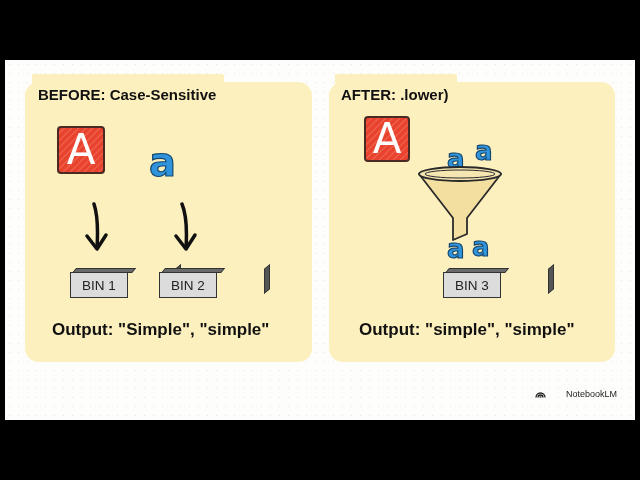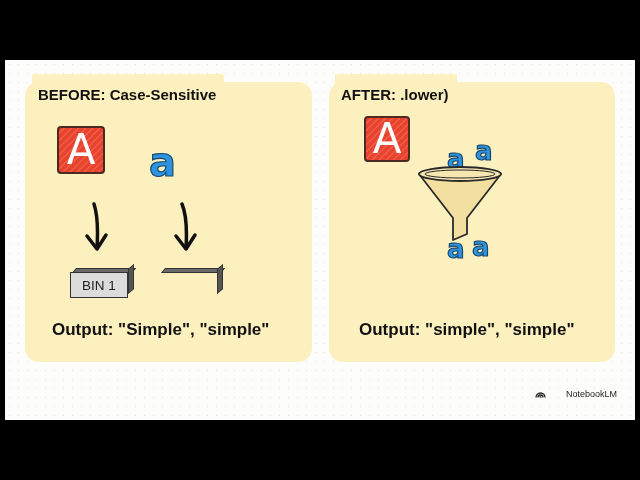--- a/index.html
+++ b/index.html
@@ -34,21 +34,21 @@
       border: 2px solid #4a2a22; box-sizing: border-box;
       display: flex; align-items: center; justify-content: center;
       color: #fff; font-size: 42px; font-family: "DejaVu Sans", sans-serif; font-weight: normal;
       line-height: 1;
     }
     .smallA {
       color: #2f94db; font-weight: bold; font-family: "DejaVu Sans", sans-serif;
       -webkit-text-stroke: 1.2px #16466e; line-height: 1;
     }
     .bin {
-      width: 64px; height: 30px; position: absolute;
+      width: 64px; height: 30px; position: absolute; padding-left: 47px;
     }
     .bin .front {
       position: absolute; left: 0; bottom: 0; width: 58px; height: 26px;
       background: #dcdcdc; border: 1.5px solid #333; box-sizing: border-box;
       display: flex; align-items: center; justify-content: center;
       font-size: 13.5px; color: #222;
     }
     .bin .top {
       position: absolute; left: 2px; top: 0; width: 60px; height: 5px;
       background: #6a6a6a; transform: skewX(-40deg); transform-origin: bottom left;
@@ -89,20 +89,21 @@
       <path d="M6 34 L16 47 L25 33" stroke="#111" stroke-width="3.5" fill="none" stroke-linecap="round" stroke-linejoin="round"></path>
     </svg>
 
     <div class="bin" style="left:45px; top:186px;">
       <div class="top"></div>
       <div class="front">BIN 1</div>
       <div class="side"></div>
     </div>
     <div class="bin" style="left:134px; top:186px;">
       <div class="top"></div>
+      <div class="front">BIN 2</div>
       <div class="side"></div>
     </div>
 
     <div class="output" style="left:27px; top:238px;">Output: "Simple", "simple"</div>
   </div>
 
   <div class="panel right">
     <div class="panel-title">AFTER: .lower)</div>
 
     <div class="abs bigA" style="left:35px; top:34px; width:46px; height:46px;">
@@ -114,20 +115,25 @@
 
     <svg class="abs" style="left:86px; top:82px;" width="90" height="80" viewBox="0 0 90 80">
       <path d="M4 10 L38 54 L38 76 L52 70 L52 54 L86 10 Z" fill="#f3dfa0" stroke="#2a2a2a" stroke-width="1.8" stroke-linejoin="round"></path>
       <ellipse cx="45" cy="10" rx="41" ry="7" fill="#f6e6b2" stroke="#2a2a2a" stroke-width="1.8"></ellipse>
       <ellipse cx="45" cy="10" rx="35" ry="4" fill="none" stroke="#2a2a2a" stroke-width="1"></ellipse>
     </svg>
 
     <div class="abs smallA" style="left:118px; top:154px; font-size:26px;">a</div>
     <div class="abs smallA" style="left:143px; top:152px; font-size:26px;">a</div>
 
+    <div class="bin" style="left:114px; top:186px;">
+      <div class="top"></div>
+      <div class="front">BIN 3</div>
+      <div class="side"></div>
+    </div>
 
     <div class="output" style="left:30px; top:238px;">Output: "simple", "simple"</div>
   </div>
 
   <div class="brand">
     <svg width="11" height="8" viewBox="0 0 11 8">
       <path d="M1 7.5 A4.5 4.5 0 0 1 10 7.5" stroke="#222" stroke-width="1.3" fill="none"></path>
       <path d="M3 7.5 A2.5 2.5 0 0 1 8 7.5" stroke="#222" stroke-width="1.3" fill="none"></path>
       <path d="M5 7.5 A0.5 0.5 0 0 1 6 7.5" stroke="#222" stroke-width="1.3" fill="none"></path>
     </svg>

